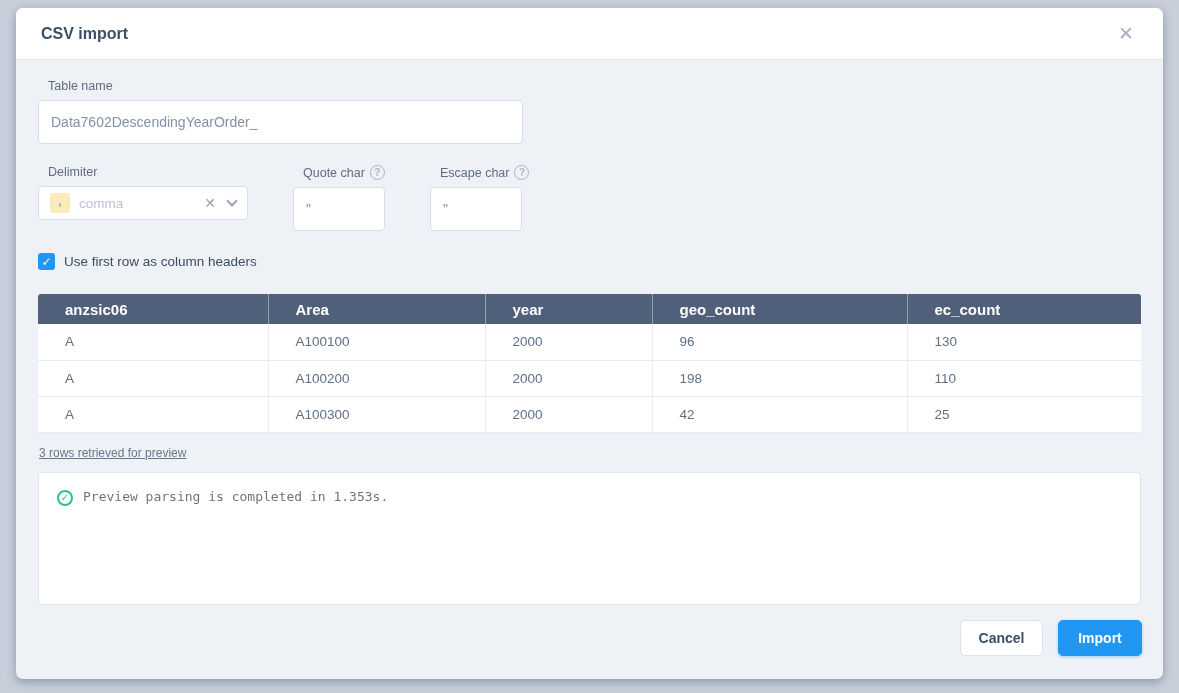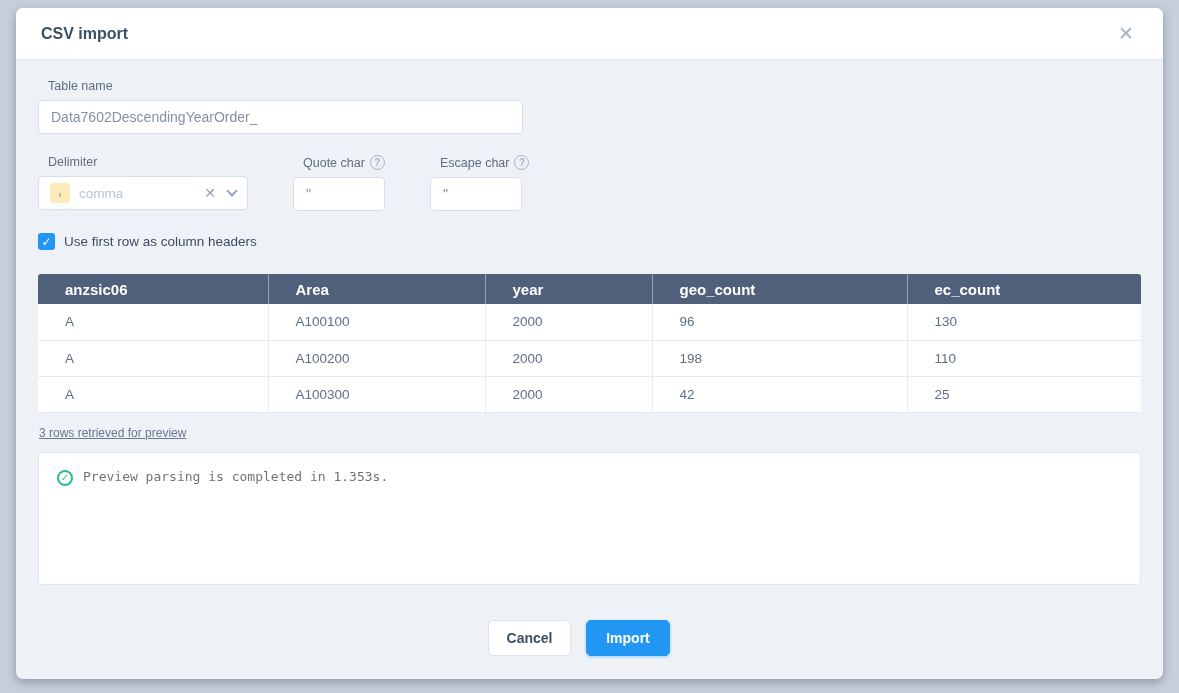--- a/index.html
+++ b/index.html
@@ -26,21 +26,21 @@
   .close-btn {
     font-size:19px; color:#a7b2c3; cursor:pointer; line-height:1;
     padding:2px 4px; user-select:none;
   }
   .modal-body { flex:1; padding:19px 22px 0 22px; }
 
   .field-label {
     font-size:12.5px; color:#5e6d81; margin:0 0 7px 10px; display:flex; align-items:center; gap:5px;
   }
   .text-input {
-    height:34px; background:#fff; border:1px solid #d8dfea; border-radius:4px;
+    height:44px; background:#fff; border:1px solid #d8dfea; border-radius:4px;
     padding:0 12px; font-size:14px; color:#8491a5; outline:none;
     font-family:"Liberation Sans","DejaVu Sans",sans-serif;
   }
   .tablename-input { width:485px; }
 
   .form-row { display:flex; gap:45px; margin-top:21px; }
 
   .select-box {
     width:210px; height:34px; background:#fff; border:1px solid #d8dfea; border-radius:4px;
     display:flex; align-items:center; padding:0 11px; cursor:pointer;
@@ -102,21 +102,21 @@
     width:16px; height:16px; border:2px solid #29c08f; border-radius:50%;
     display:flex; align-items:center; justify-content:center;
     color:#29c08f; font-size:10px; font-weight:700; flex:0 0 16px; margin-top:1px; line-height:1;
   }
   .log-message {
     margin-left:10px; font-family:"DejaVu Sans Mono","Liberation Mono",monospace;
     font-size:13px; color:#737373;
   }
 
   .modal-footer {
-    flex:0 0 63px; display:flex; align-items:flex-start; justify-content:center;
+    flex:0 0 63px; display:flex; align-items:flex-start; justify-content:flex-end;
     gap:15px; padding:4px 21px 0 0;
   }
   .btn {
     height:36px; border-radius:5px; font-size:14px; font-weight:700;
     display:flex; align-items:center; justify-content:center; cursor:pointer;
     font-family:"Liberation Sans","DejaVu Sans",sans-serif;
   }
   .btn-cancel {
     width:83px; background:#fff; border:1px solid #dde3ec; color:#3c4d63;
   }

